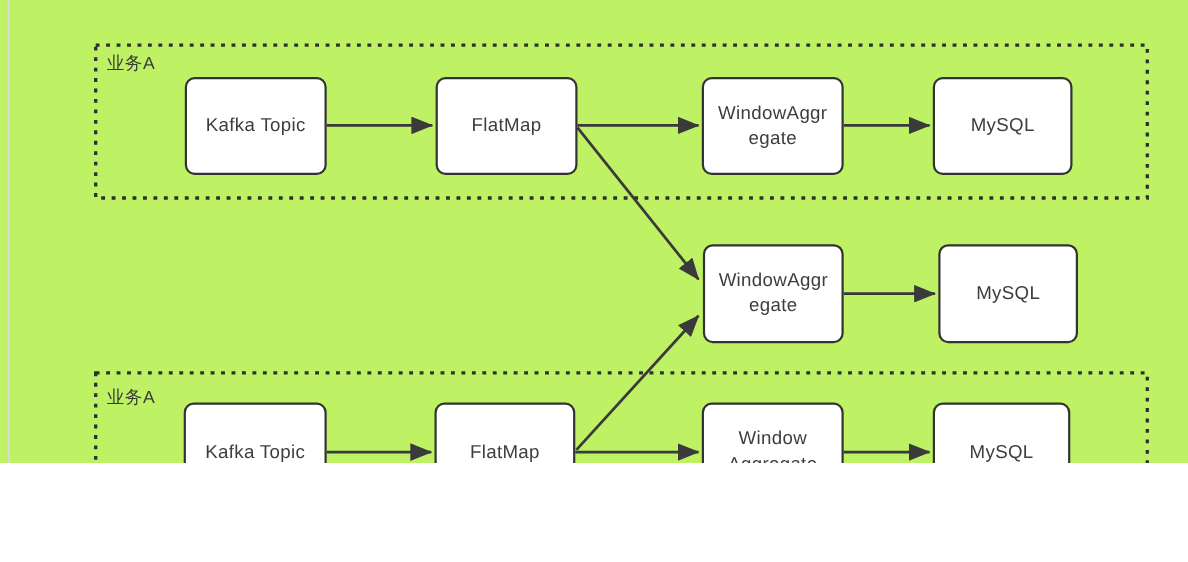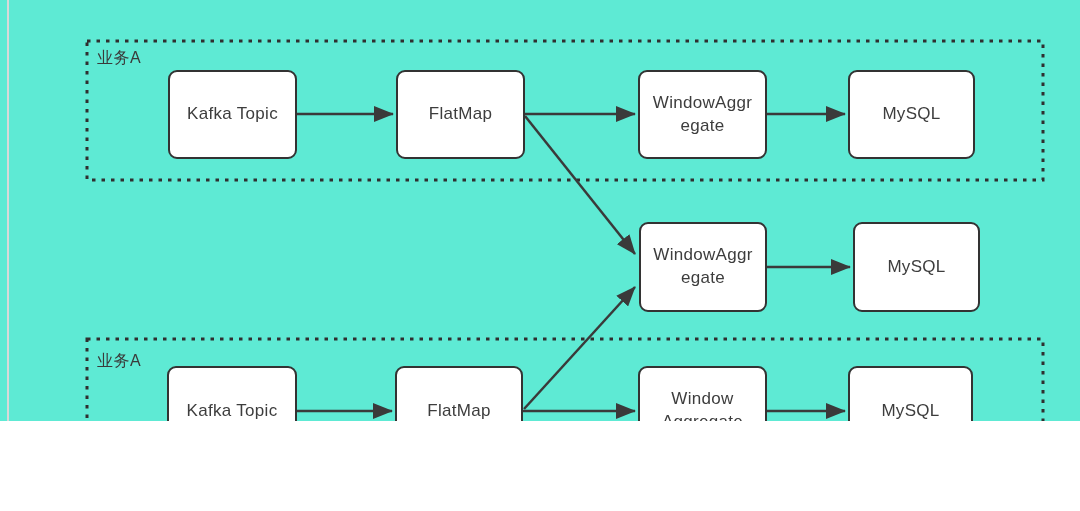--- a/index.html
+++ b/index.html
@@ -5,21 +5,21 @@
   html, body {
     margin: 0;
     padding: 0;
     background: #ffffff;
     font-family: "Liberation Sans", "DejaVu Sans", sans-serif;
   }
   .stage {
     position: relative;
     width: 1080px;
     height: 421px;
-    background: #5eead4;
+    background: #bef264;
     overflow: hidden;
   }
   .page-edge {
     position: absolute;
     left: 7px;
     top: 0;
     width: 2px;
     height: 511px;
     background: #d9d9d9;
   }

